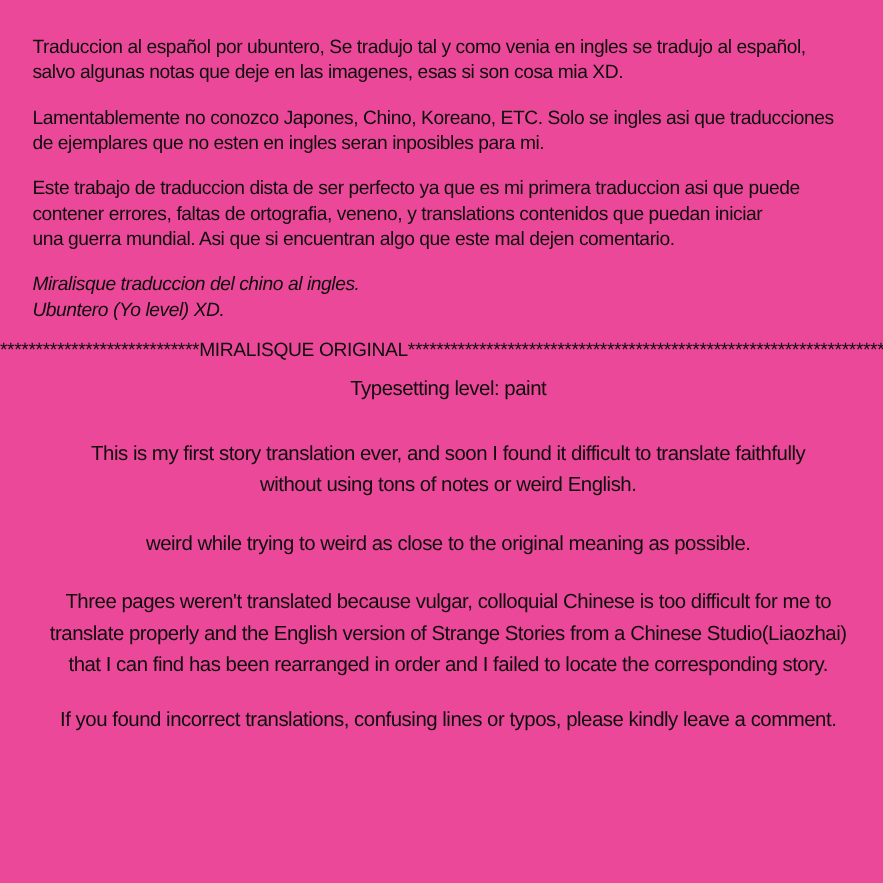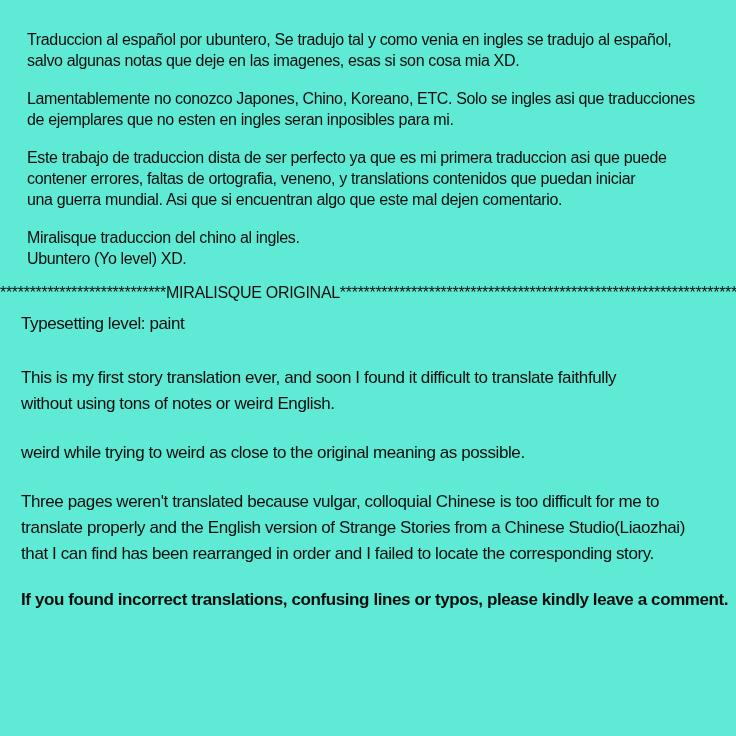--- a/index.html
+++ b/index.html
@@ -2,57 +2,57 @@
 <html><head>
 <meta charset="utf-8">
 <style>
   * { margin: 0; padding: 0; box-sizing: border-box; }
   html, body { background: #ffffff; }
   body { width: 736px; height: 736px; overflow: hidden; }
   .page {
     position: relative;
     width: 736px;
     height: 736px;
-    background: #5eead4;
+    background: #ec4899;
     color: #0d0d0d;
     overflow: hidden;
   }
   
   .top-section {
     padding: 29px 10px 0 27px;
     font-family: "Liberation Sans", sans-serif;
     font-size: 16px;
     line-height: 21px;
     letter-spacing: -0.35px;
   }
   .top-section .para { margin-bottom: 17px; }
-  .top-section .para:last-child { margin-bottom: 0; }
+  .top-section .para:last-child { margin-bottom: 0; font-style: italic; }
   
   .divider {
     margin-top: 16px;
     width: 736px;
     font-family: "Liberation Sans", sans-serif;
     font-size: 16px;
     line-height: 16px;
     letter-spacing: -0.3px;
     white-space: nowrap;
     overflow: hidden;
   }
   
   .bottom-section {
     padding: 10px 10px 0 21px;
     font-family: "Liberation Sans", sans-serif;
     font-size: 17px;
     line-height: 26px;
     letter-spacing: -0.4px;
   }
-  .bottom-section .para { margin-bottom: 23px; }
+  .bottom-section .para { margin-bottom: 23px; text-align: center; }
   .bottom-section .para.mb28 { margin-bottom: 28px; }
   .bottom-section .para.mb20 { margin-bottom: 20px; }
-  .bottom-section .para:last-child { margin-bottom: 0; font-weight: bold; }
+  .bottom-section .para:last-child { margin-bottom: 0; }
   .line { white-space: nowrap; }
 </style>
 </head>
 <body>
 
 <div class="page">
 
   <section class="top-section">
 
     <div class="para">

